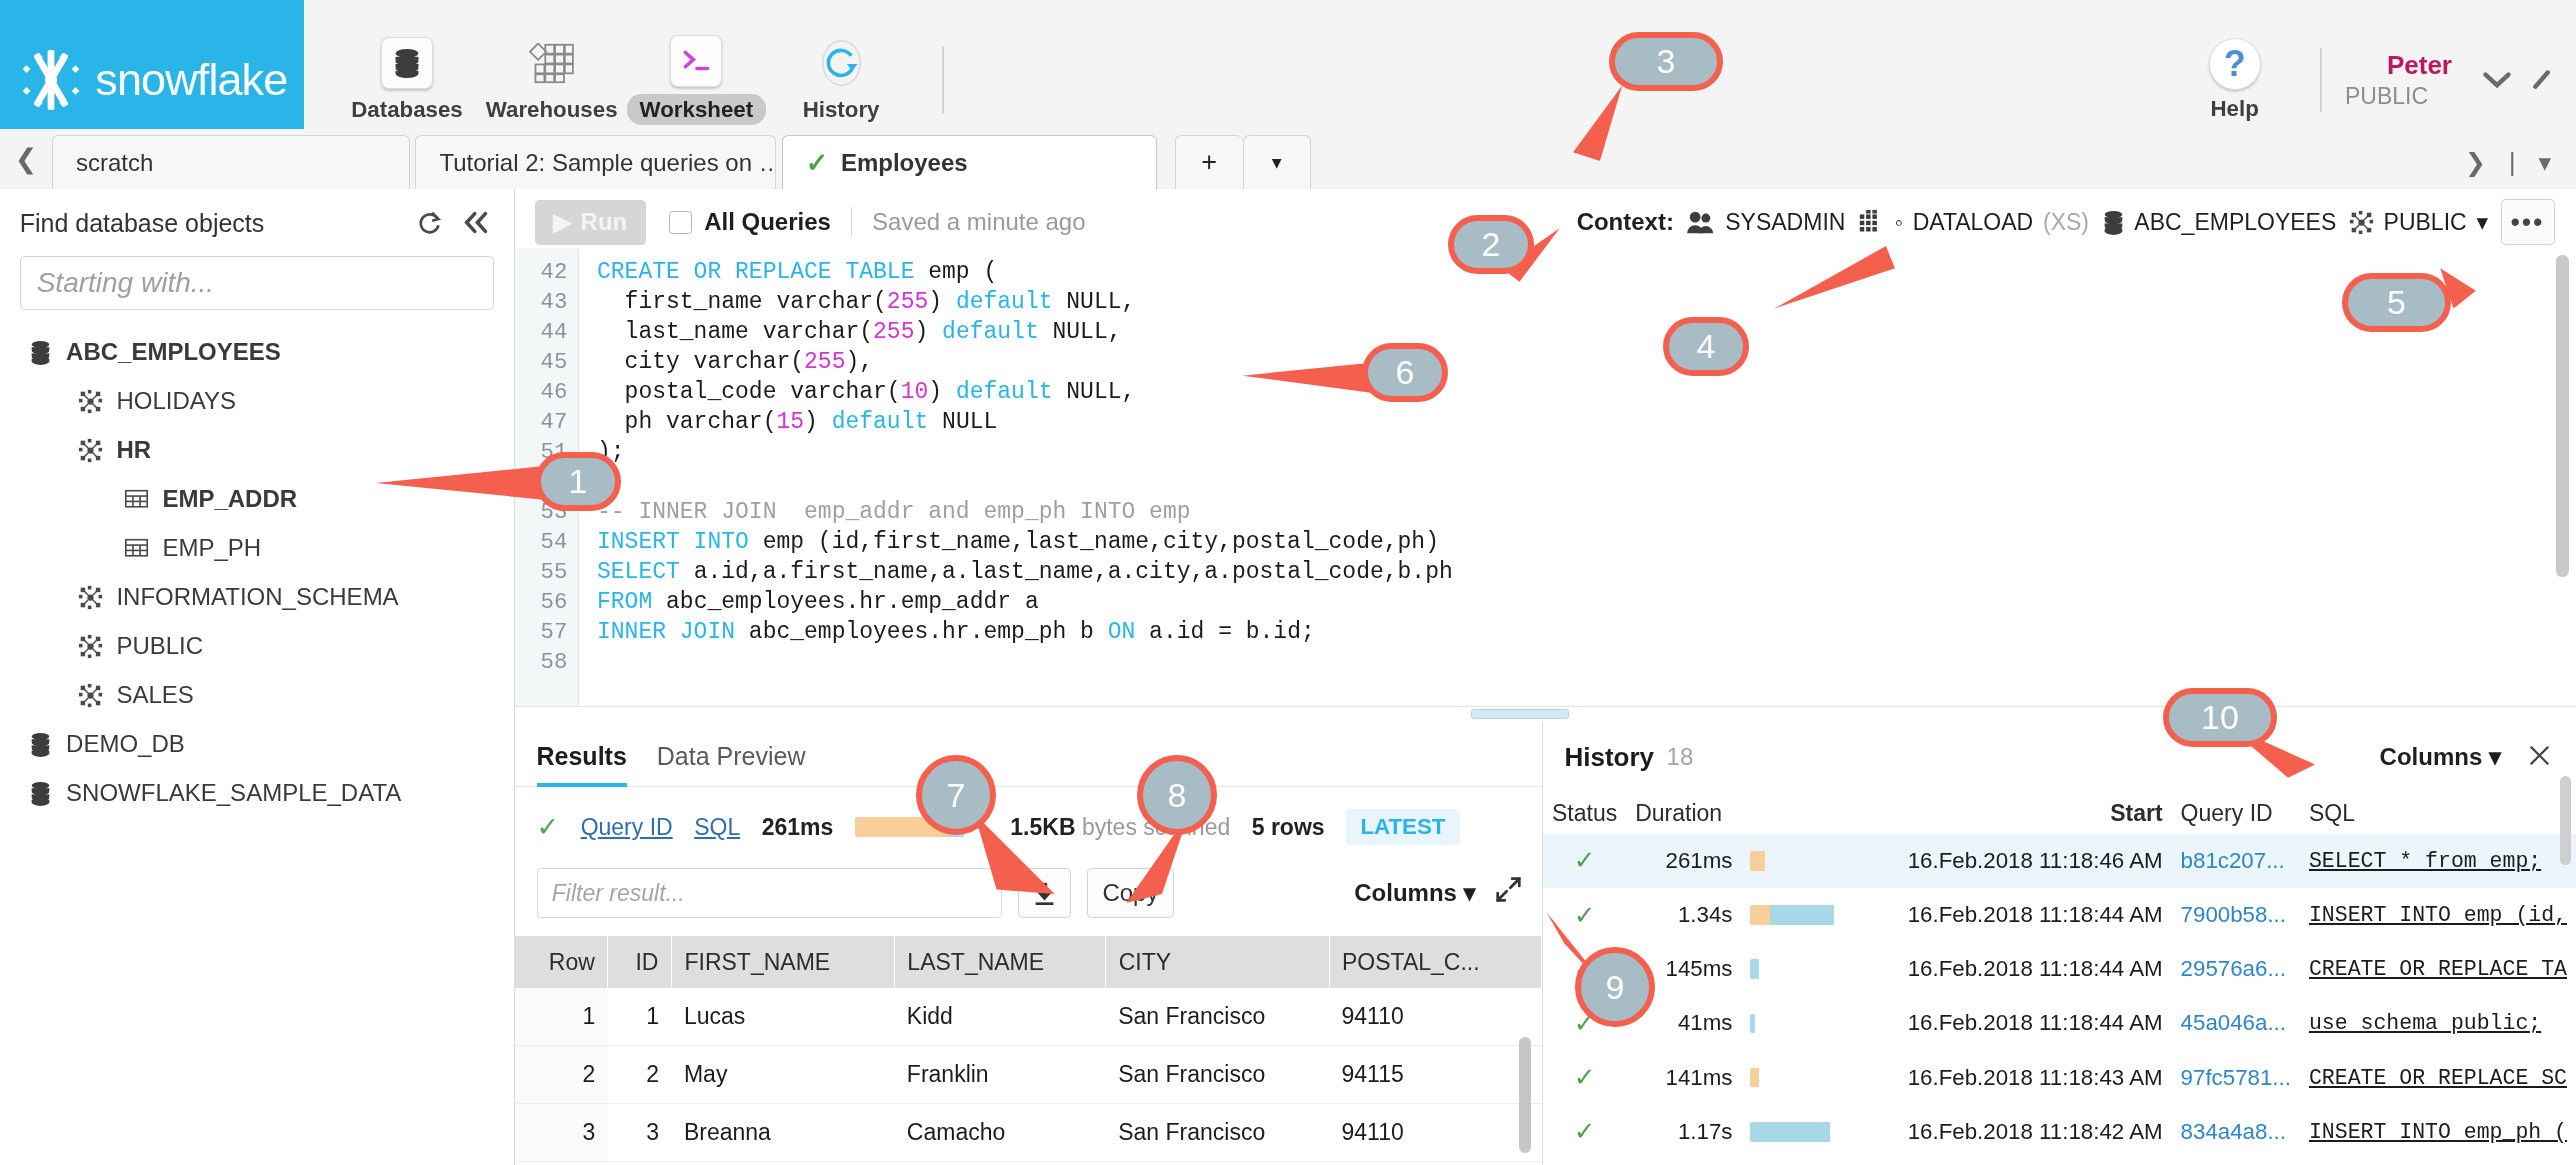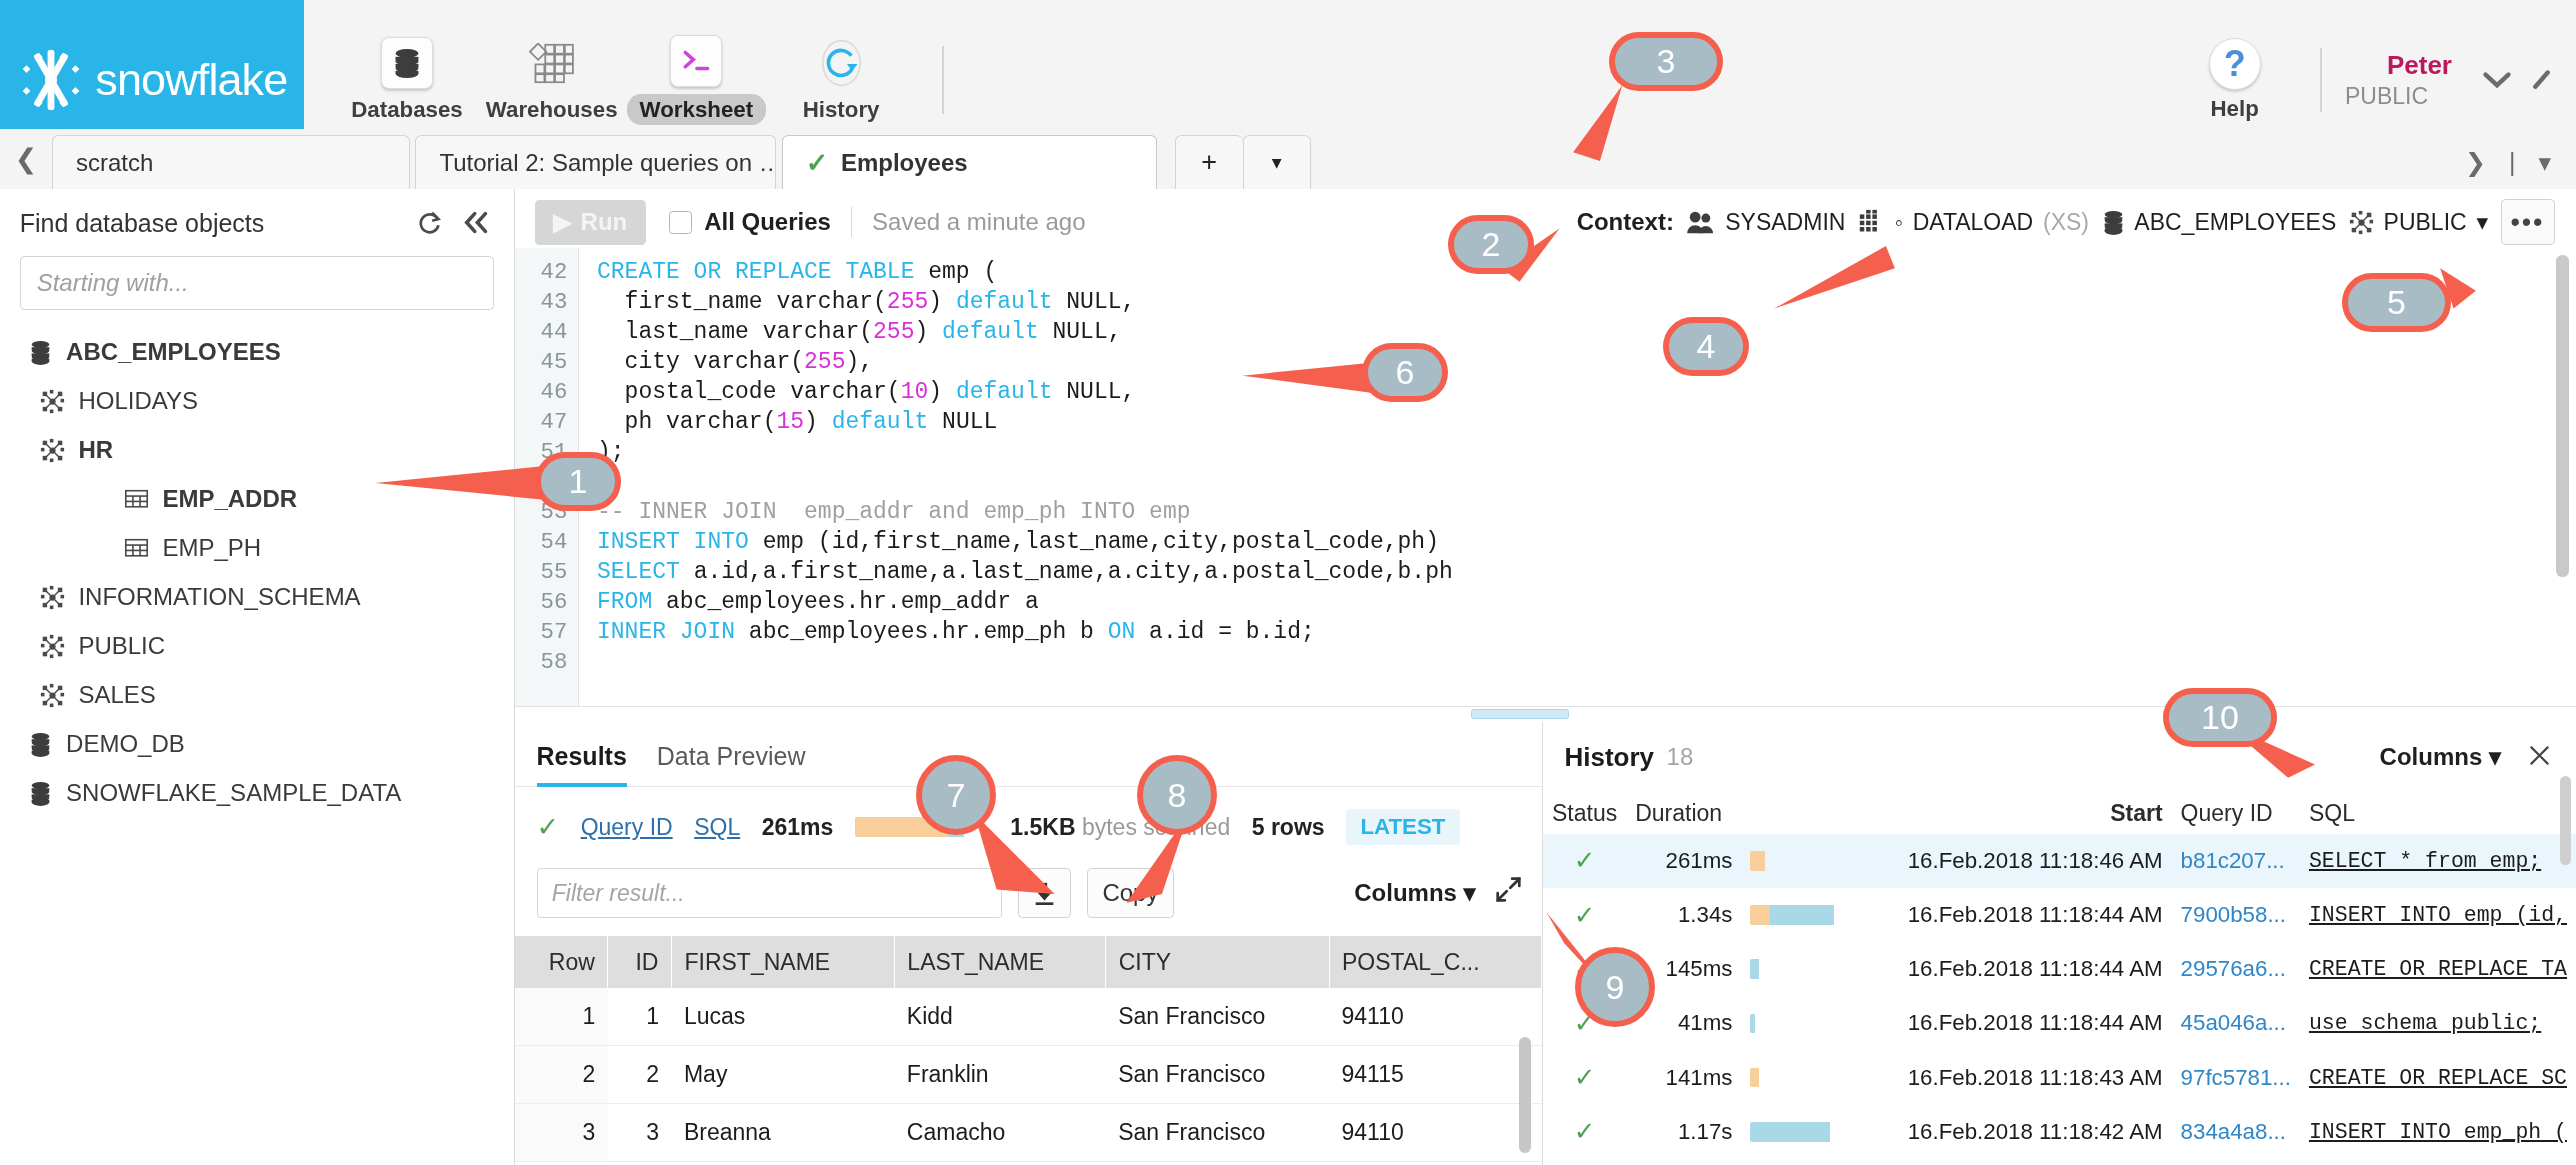--- a/index.html
+++ b/index.html
@@ -92,30 +92,30 @@
     background:#fff; border-right:0.9px solid #d9d9d9; padding:0 0 0 0;
   }
   .sb-head { display:flex; align-items:center; padding:19.7px 23px 12.5px 19.7px; }
   .sb-title { font-size:25px; color:#333; }
   .sb-head-icons { margin-left:auto; display:flex; gap:19.7px; color:#4b4b4b; font-size:27px; }
   .sb-search {
     margin:5.4px 19.7px 0 19.7px; height:54px; border:0.9px solid #d4d4d4; border-radius:4.5px;
     display:flex; align-items:center; padding:0 16px;
   }
   .sb-search input {
-    border:none; outline:none; width:100%; font-size:24px; color:#333;
+    border:none; outline:none; width:100%; font-size:28px; color:#333;
     font-family:"Liberation Sans", sans-serif; font-style:italic;
   }
   .sb-search input::placeholder { color:#a0a0a0; font-style:italic; }
   .sb-tree { margin-top:18px; }
   .tree-row { display:flex; align-items:center; height:49px; padding-left:19.7px; cursor:pointer; }
   .tree-row .ico { width:41px; display:flex; align-items:center; justify-content:center; }
   .tree-row .lbl { font-size:24px; color:#3a3a3a; margin-left:5.4px; }
   .tree-row.lvl1 { padding-left:19.7px; }
-  .tree-row.lvl2 { padding-left:32px; }
+  .tree-row.lvl2 { padding-left:70px; }
   .tree-row.lvl3 { padding-left:116px; }
   .tree-row.bold .lbl { font-weight:bold; }
 
   
   .editor-wrap {
     position:absolute; left:515px; top:189px; width:2061px; height:517px; background:#fff;
   }
   .editor-toolbar { height:59px; display:flex; align-items:center; padding:7.2px 0 0 19.7px; }
   .run-btn {
     width:111px; height:45px; background:#d6d6d6; color:#f4f4f4; border-radius:4.5px;

